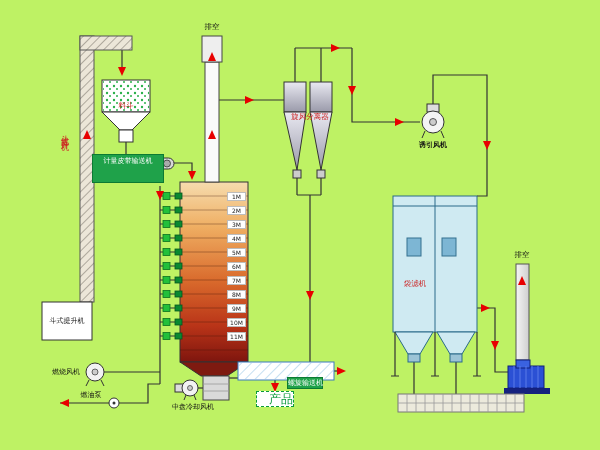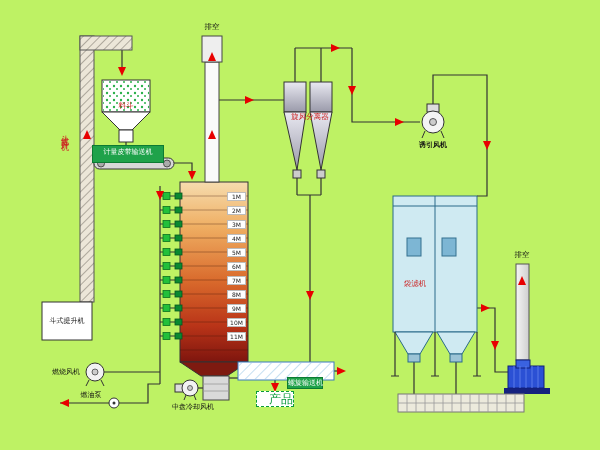--- a/index.html
+++ b/index.html
@@ -219,21 +219,21 @@
     <polygon points="490,308 481,304 481,312"></polygon>
     <polygon points="495,350 491,341 499,341"></polygon>
     <polygon points="87,130 83,139 91,139"></polygon>
     <polygon points="192,180 188,171 196,171"></polygon>
   </g>
 </svg>
 
 <span class="lbl" style="left:197px;top:22px;width:30px;">排空</span>
 <span class="lbl" style="left:507px;top:250px;width:30px;">排空</span>
 <span class="lbl red" style="left:108px;top:89px;width:36px;margin-top:12px;">料斗</span>
-<span class="greenbox" style="position:absolute;left:92px;top:145px;width:72px;height:18px;line-height:12px;">计量皮带输送机</span>
+<span class="greenbox" style="position:absolute;left:92px;top:154px;width:72px;height:29px;line-height:12px;">计量皮带输送机</span>
 <span class="vlabel" style="left:58px;top:128px;">斗式提升机</span>
 <span class="lbl small" style="left:43px;top:316px;width:48px;">斗式提升机</span>
 <span class="lbl red" style="left:277px;top:112px;width:66px;">旋风分离器</span>
 <span class="lbl small" style="left:413px;top:140px;width:40px;font-weight:bold;">诱引风机</span>
 <span class="lbl red" style="left:399px;top:279px;width:32px;">袋滤机</span>
 <span class="lbl small" style="left:48px;top:367px;width:36px;">燃烧风机</span>
 <span class="lbl small" style="left:74px;top:390px;width:34px;">燃油泵</span>
 <span class="lbl small" style="left:152px;top:402px;width:82px;">中盘冷却风机</span>
 <span class="greenbox" style="position:absolute;left:287px;top:377px;width:36px;height:12px;line-height:11px;">螺旋输送机</span>
 <span class="productbox" style="left:256px;top:391px;width:38px;height:16px;line-height:15px;">产品</span>

